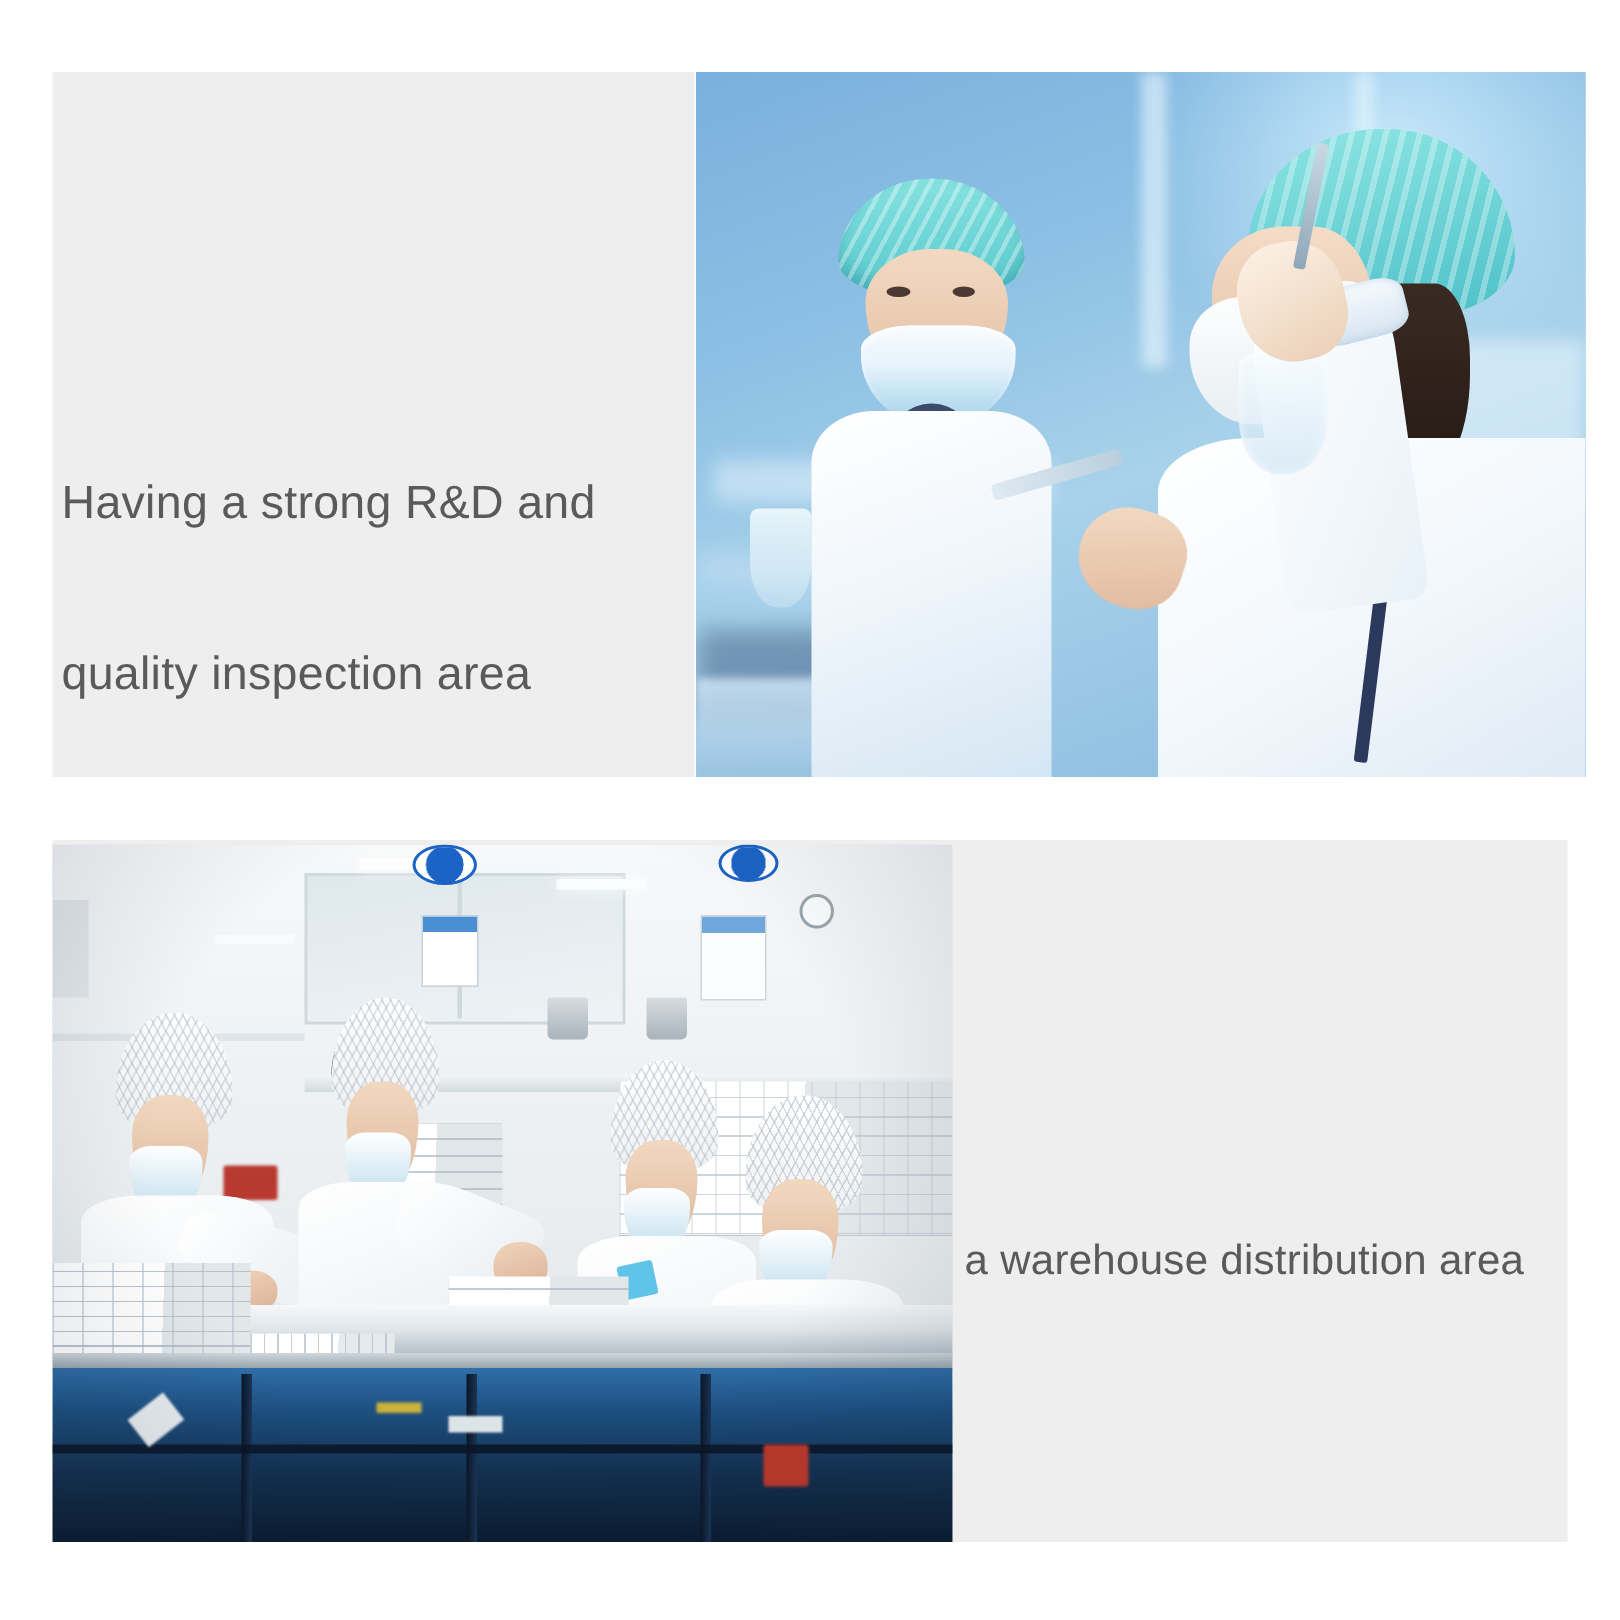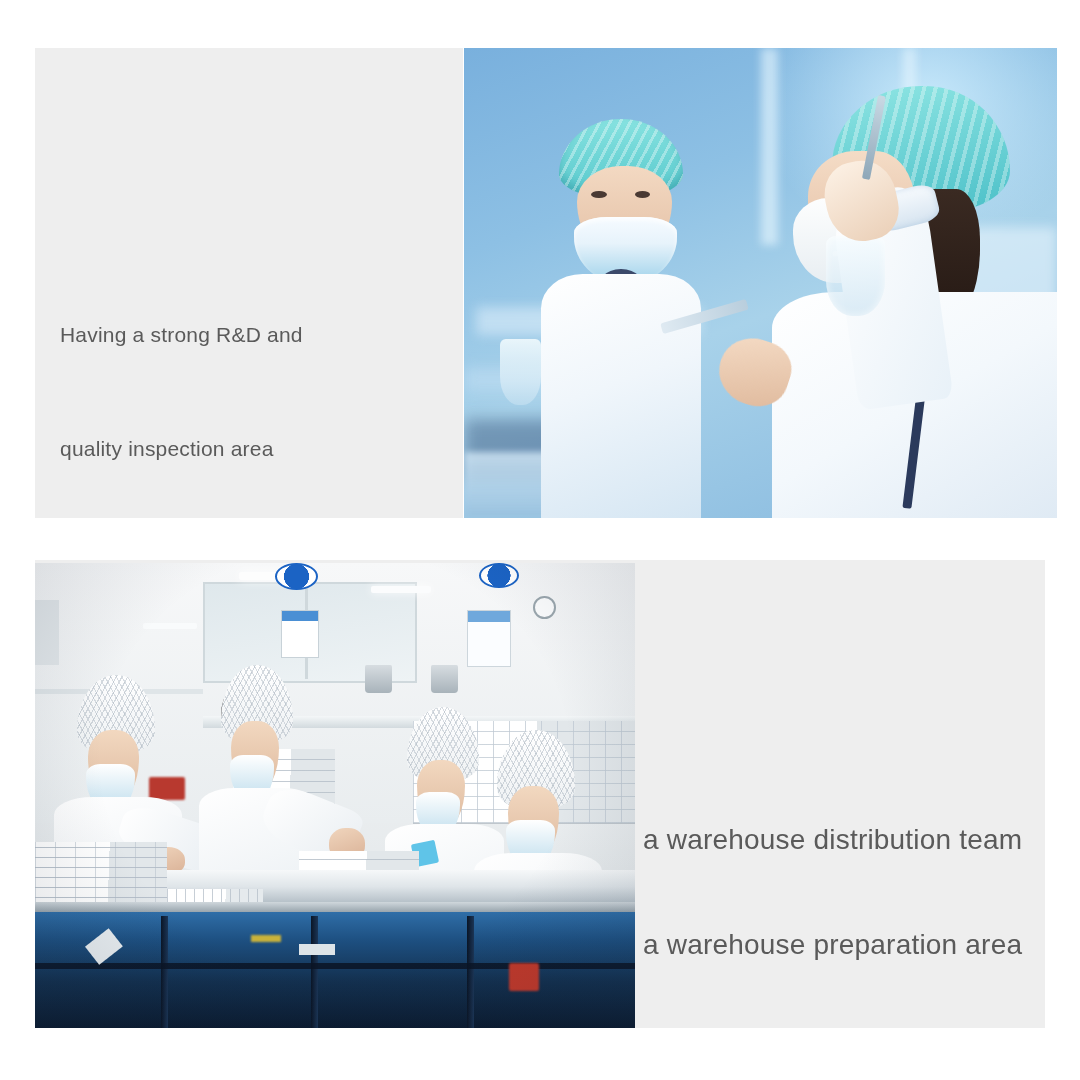--- a/index.html
+++ b/index.html
@@ -29,22 +29,22 @@
     white-space: pre;
   }
   .caption .line { display: block; }
 
   
   #top-gray-panel {
     left: 35px;  top: 48px;
     width: 428px; height: 470px;
   }
   #top-caption {
-    left: 60px; top: 240px;
-    font-size: 21px;
+    left: 41px; top: 240px;
+    font-size: 31px;
     line-height: 38px;
   }
   #top-photo {
     position: absolute;
     left: 464px; top: 48px;
     width: 593px; height: 470px;
     overflow: hidden;
     background: #7fb4dd;
   }
 
@@ -615,15 +615,14 @@
   <div class="ph leg3"></div>
   <div class="ph rail"></div>
   <div class="ph yellowmark"></div>
   <div class="ph shelfpaper"></div>
   <div class="ph shelfpaper2"></div>
   <div class="ph red-item"></div>
   <div class="ph vignette"></div>
 </div>
 
 <div class="caption" id="bottom-caption">
-  <span class="line">a warehouse distribution team</span>
-  <span class="line">a warehouse preparation area</span>
+  <span class="line">a warehouse distribution area</span>
 </div>
 
 </body></html>

